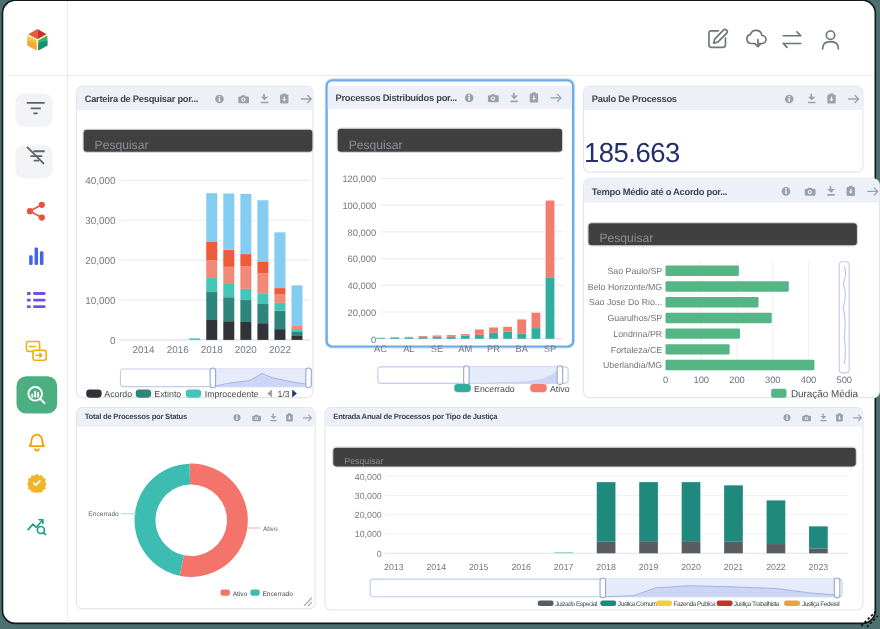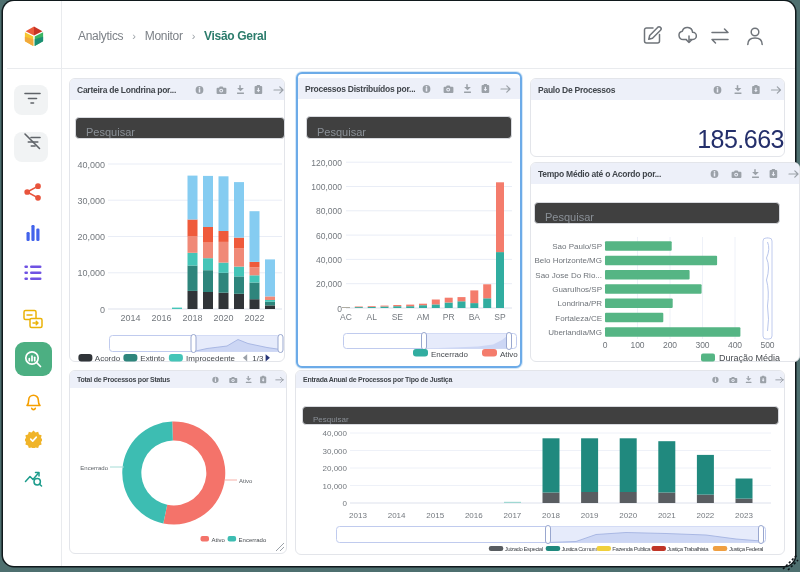--- a/index.html
+++ b/index.html
@@ -27,21 +27,20 @@
   <div class="vline"></div>
   <div class="hline"></div>
   <svg class="abs" style="left:21px;top:25px" width="20" height="20" viewBox="0 0 20 20">
     <polygon points="10,0.4 10,9.6 1.6,5.2" fill="#ea5b3b"></polygon>
     <polygon points="10,0.4 10,9.6 18.4,5.2" fill="#c93425"></polygon>
     <polygon points="0.9,6.2 9.3,10.6 9.3,20 0.9,15.3" fill="#f6c62f"></polygon>
     <polygon points="0.9,10.8 9.3,13.2 9.3,20 0.9,15.3" fill="#f2a93b"></polygon>
     <polygon points="19.1,6.2 10.7,10.6 10.7,20 19.1,15.3" fill="#3cb563"></polygon>
     <polygon points="19.1,10.8 10.7,13.2 10.7,20 19.1,15.3" fill="#1b8f74"></polygon>
   </svg>
-  <div class="crumb">Analytics<span class="sep">›</span>Monitor<span class="sep">›</span><b>Visão Geral</b></div>
 
   <svg class="abs" style="left:639px;top:24px" width="140" height="22" viewBox="0 0 140 22">
     <g fill="none" stroke="#6f747a" stroke-width="1.5" stroke-linecap="round" stroke-linejoin="round">
       <path d="M11 3 H4.5 a2 2 0 0 0 -2 2 v11 a2 2 0 0 0 2 2 h11 a2 2 0 0 0 2 -2 V9.5"></path>
       <path d="M15.6 2.4 a2 2 0 0 1 2.9 2.9 L10.5 13.3 l-3.7 .9 .9 -3.7 z"></path>
       <path d="M44.5 14.5 h-3.3 a4.2 4.2 0 0 1 -.9 -8.3 a5.3 5.3 0 0 1 10.3 1.1 a3.6 3.6 0 0 1 .3 7.2 h-2.9"></path>
       <path d="M47 11 v6.5 m0 0 l-2.5-2.5 m2.5 2.5 l2.5-2.5"></path>
       <path d="M70 7.5 h16 m0 0 l-3.5 -3.5 M70 14.5 h16 m-16 0 l3.5 3.5"></path>
       <circle cx="113" cy="7" r="3.8"></circle>
       <path d="M105.8 19.5 c0 -4.6 3.2 -6.6 7.2 -6.6 s7.2 2 7.2 6.6"></path>
@@ -170,21 +169,21 @@
       </g>
       <g fill="none" stroke="#9ba1a8" stroke-width="1.2" stroke-linecap="round" stroke-linejoin="round">
         <path d="M59.5 6 h9 m0 0 l-3.2 -3.2 m3.2 3.2 l-3.2 3.2"></path>
       </g>
     </g>
   </defs>
 </svg>
 
 <div class="card" style="left:69px;top:78px;width:216px;height:284px">
   <div class="chead">
-      <span class="ctitle">Carteira de Londrina por...</span>
+      <span class="ctitle">Carteira de Pesquisar por...</span>
     <svg width="90" height="12" viewBox="0 0 90 12" style="margin-right:0">
         <use href="#hicons5"></use>
       </svg>
   </div>
   <div class="search" style="left:5px;top:38px;width:210px;height:22px;font-size:11px">
       <span>Pesquisar</span>
     </div>
   <svg class="abs" style="left:0;top:72px" width="216" height="178" viewBox="0 0 216 178">
     <g stroke="#e9edf6" stroke-width="1">
       <line x1="38" y1="13" x2="212" y2="13"></line>
@@ -276,21 +275,21 @@
     <rect x="53.4" y="1" width="14" height="7.5" rx="3" fill="#2e857c"></rect>
     <text x="70.3" y="8.2" font-size="8" font-weight="500" fill="#45494e">Extinto</text>
     <rect x="98.9" y="1" width="14" height="7.5" rx="3" fill="#45c5b8"></rect>
     <text x="116.1" y="8.2" font-size="8" font-weight="500" fill="#45494e">Improcedente</text>
     <polygon points="177.2,1.2 177.2,8.4 172.9,4.8" fill="#9ba1a8"></polygon>
     <text x="182.3" y="8.2" font-size="8" font-weight="500" fill="#45494e">1/3</text>
     <polygon points="195.6,1.2 195.6,8.4 199.9,4.8" fill="#273577"></polygon>
   </svg>
 </div>
 
-<div class="card" style="left:296px;top:72px;width:226px;height:296px;border:2px solid #6cabe8;box-shadow:0 0 0 1px #d6e8f8">
+<div class="card" style="left:296px;top:72px;width:226px;height:244px;border:2px solid #6cabe8;box-shadow:0 0 0 1px #d6e8f8">
   <div class="chead" style="border-radius:0;top:4px;height:21px">
       <span class="ctitle">Processos Distribuídos por...</span>
     <svg width="90" height="12" viewBox="0 0 90 12" style="margin-right:9px">
         <use href="#hicons5"></use>
       </svg>
   </div>
   <div class="search" style="left:8px;top:42px;width:206px;height:23px;font-size:11px">
       <span>Pesquisar</span>
     </div>
   <svg class="abs" style="left:0;top:76px" width="222" height="178" viewBox="0 0 222 178">
@@ -337,21 +336,21 @@
   </svg>
 </div>
 
 <div class="card" style="left:530px;top:78px;width:255px;height:79px">
   <div class="chead">
       <span class="ctitle">Paulo De Processos</span>
     <svg width="72" height="12" viewBox="0 0 72 12" style="margin-right:0">
         <use href="#hicons4"></use>
       </svg>
   </div>
-  <div class="abs" style="left:0;top:38px;width:253px;height:44px;text-align:right;font-size:25px;color:#242f6b;line-height:44px;letter-spacing:-0.5px">185.663</div>
+  <div class="abs" style="left:0;top:38px;width:253px;height:44px;text-align:left;font-size:25px;color:#242f6b;line-height:44px;letter-spacing:-0.5px">185.663</div>
 </div>
 
 <div class="card" style="left:530px;top:162px;width:270px;height:200px">
   <div class="chead">
       <span class="ctitle">Tempo Médio até o Acordo por...</span>
     <svg width="90" height="12" viewBox="0 0 90 12" style="margin-right:0">
         <use href="#hicons5"></use>
       </svg>
   </div>
   <div class="search" style="left:3px;top:39px;width:246px;height:22px;font-size:11px">

